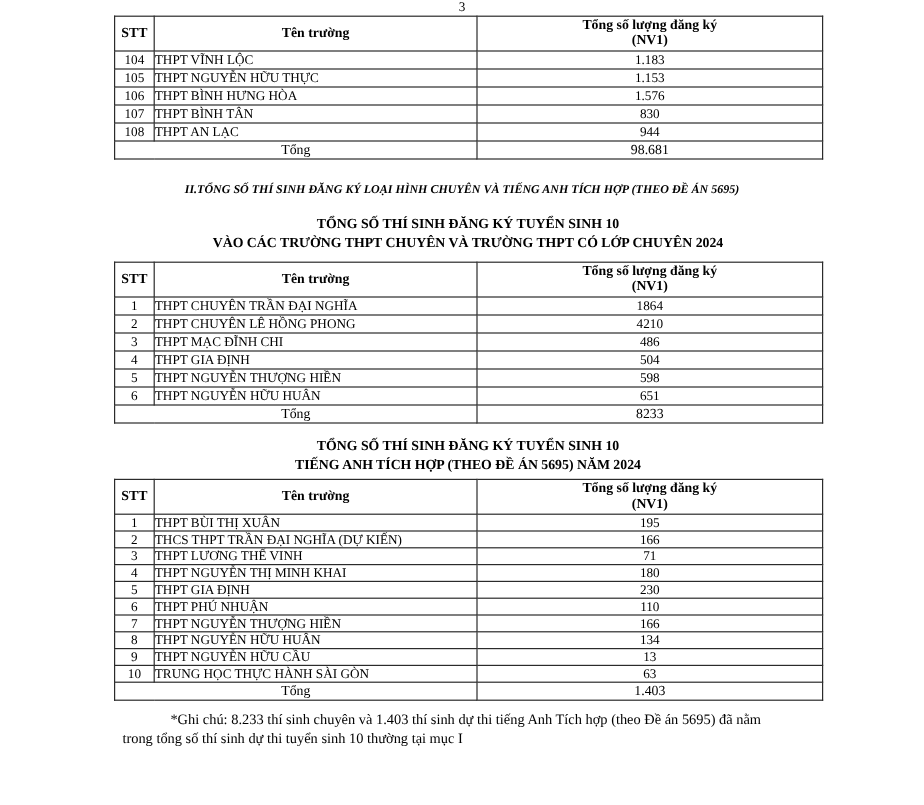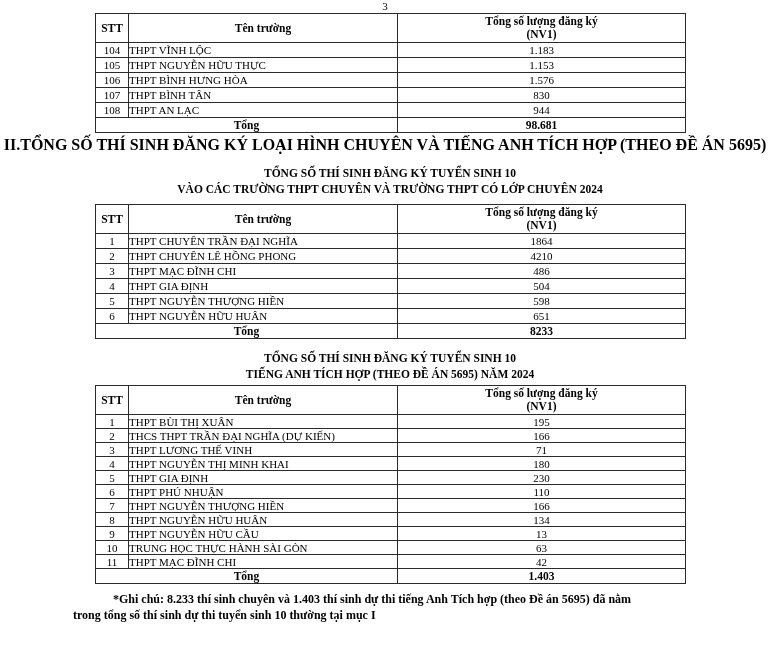--- a/index.html
+++ b/index.html
@@ -39,51 +39,52 @@
     height: 29px;
     font-size: 11.5px;
     line-height: 13px;
   }
   table.tbl tbody td { height: 15px; }
   table.t3 tbody td { height: 14px; }
   td.cell-stt    { text-align: center; }
   td.cell-school { text-align: left; padding-left: 0; }
   td.cell-total  { text-align: center; }
   tr.total-row td {
-    font-weight: bold;
+    font-weight: normal;
     text-align: center;
     height: 15px;
     font-size: 11.5px;
   }
   .sec-heading {
-    margin-top: 4px;
+    margin-top: 18px;
     text-align: center;
     font-weight: bold;
-    font-size: 16px;
+    font-size: 10px;
     line-height: 15px;
     white-space: nowrap;
+    font-style: italic;
   }
   .tbl-title {
     margin-left: 95px;
     width: 590px;
     text-align: center;
     font-weight: bold;
     font-size: 11.5px;
     line-height: 16px;
     white-space: nowrap;
   }
   .tbl-title.t2-title { margin-top: 13px; }
   .tbl-title.t3-title { margin-top: 11px; }
   table.m-t2 { margin-top: 7px; }
   table.m-t3 { margin-top: 3px; }
   .footnote {
     margin-top: 7px;
-    margin-left: 73px;
+    margin-left: 102px;
     width: 660px;
-    font-weight: bold;
+    font-weight: normal;
     font-size: 12px;
     line-height: 16px;
     white-space: nowrap;
   }
   .fn-l1 { text-indent: 40px; }
 </style>
 </head>
 <body>
 
 <div class="page">
@@ -269,25 +270,20 @@
         <tr>
           <td class="cell-stt">9</td>
           <td class="cell-school">THPT NGUYỄN HỮU CẦU</td>
           <td class="cell-total">13</td>
         </tr>
         <tr>
           <td class="cell-stt">10</td>
           <td class="cell-school">TRUNG HỌC THỰC HÀNH SÀI GÒN</td>
           <td class="cell-total">63</td>
         </tr>
-        <tr>
-          <td class="cell-stt">11</td>
-          <td class="cell-school">THPT MẠC ĐĨNH CHI</td>
-          <td class="cell-total">42</td>
-        </tr>
       </tbody>
     <tfoot>
       <tr class="total-row">
         <td colspan="2">Tổng</td>
         <td>1.403</td>
       </tr>
     </tfoot>
   </table>
 
   <div class="footnote">

